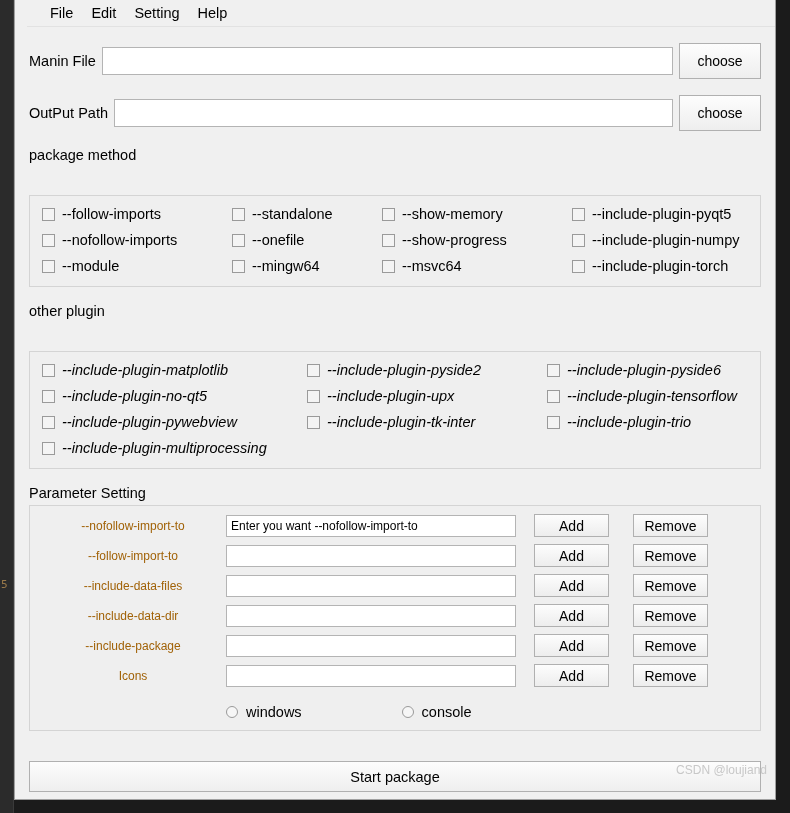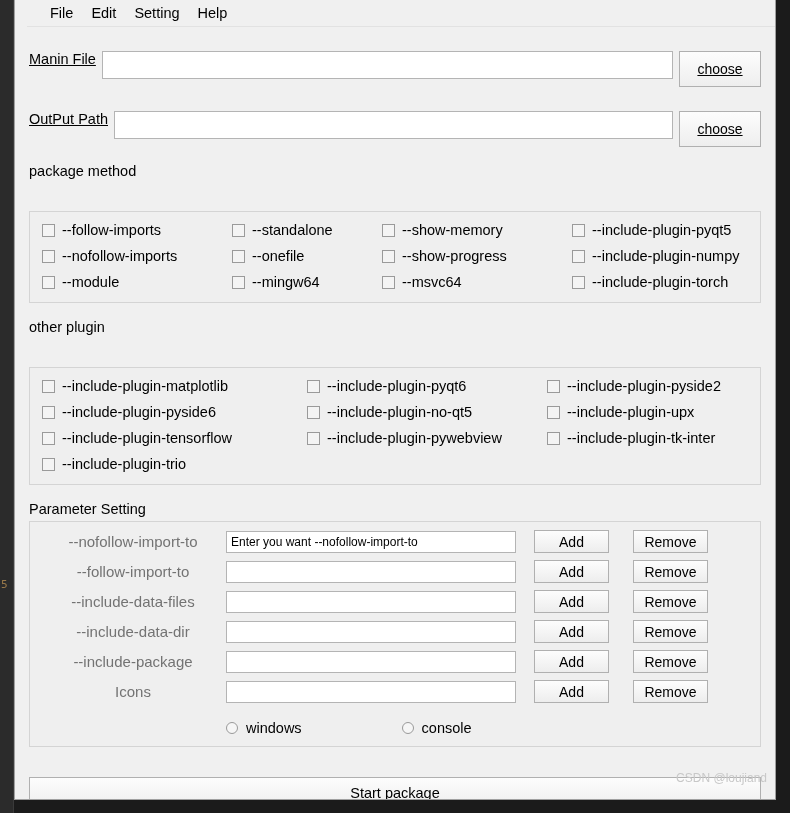--- a/index.html
+++ b/index.html
@@ -118,22 +118,22 @@
     position: relative;
     padding: 0 14px;
     background: #f0f0f0;
     height: 742px;
     box-sizing: border-box;
   }
 
   
   .path-row {
     display: flex;
-    margin-top: 24px;
-    text-decoration: underline;
+    align-items: center;
+    margin-top: 16px;
   }
   .path-label {
     font-size: 14.5px;
     color: #000;
     white-space: nowrap;
     margin-right: 6px;
   }
   .path-input {
     flex: 1;
     height: 28px;
@@ -182,20 +182,21 @@
   
   .cb-grid {
     display: grid;
     row-gap: 10px;
   }
   #pkg-grid {
     grid-template-columns: 190px 150px 190px auto;
   }
   #plugin-grid {
     grid-template-columns: 265px 240px auto;
+    font-style: italic;
   }
   .cb {
     display: flex;
     align-items: center;
     white-space: nowrap;
   }
   .cb .box {
     width: 13px; height: 13px;
     border: 1px solid #9a9a9a;
     background: #f4f4f4;
@@ -216,22 +217,22 @@
     padding: 8px 10px 10px 10px;
   }
   .param-row {
     display: flex;
     align-items: center;
     margin-bottom: 7px;
   }
   .param-label {
     width: 186px;
     text-align: center;
-    font-size: 15px;
-    color: #737373;
+    font-size: 12px;
+    color: #a16207;
     white-space: nowrap;
     flex: none;
   }
   .param-input {
     width: 290px;
     height: 22px;
     background: #ffffff;
     border: 1px solid #b4b4b4;
     box-sizing: border-box;
     font-family: "Liberation Sans", sans-serif;
@@ -408,24 +409,20 @@
     <div class="group">
       <div class="group-title">other plugin</div>
       <div class="group-box">
         <div class="cb-grid" id="plugin-grid">
           <div class="cb">
               <span class="box"></span>
               <span class="lbl">--include-plugin-matplotlib</span>
             </div>
           <div class="cb">
               <span class="box"></span>
-              <span class="lbl">--include-plugin-pyqt6</span>
-            </div>
-          <div class="cb">
-              <span class="box"></span>
               <span class="lbl">--include-plugin-pyside2</span>
             </div>
 
           <div class="cb">
               <span class="box"></span>
               <span class="lbl">--include-plugin-pyside6</span>
             </div>
           <div class="cb">
               <span class="box"></span>
               <span class="lbl">--include-plugin-no-qt5</span>
@@ -444,20 +441,24 @@
               <span class="lbl">--include-plugin-pywebview</span>
             </div>
           <div class="cb">
               <span class="box"></span>
               <span class="lbl">--include-plugin-tk-inter</span>
             </div>
 
           <div class="cb">
               <span class="box"></span>
               <span class="lbl">--include-plugin-trio</span>
+            </div>
+          <div class="cb">
+              <span class="box"></span>
+              <span class="lbl">--include-plugin-multiprocessing</span>
             </div>
           <div class="cb"></div>
         </div>
       </div>
     </div>
 
     <div class="group">
       <div class="group-title">Parameter Setting</div>
       <div id="param-box">
 

